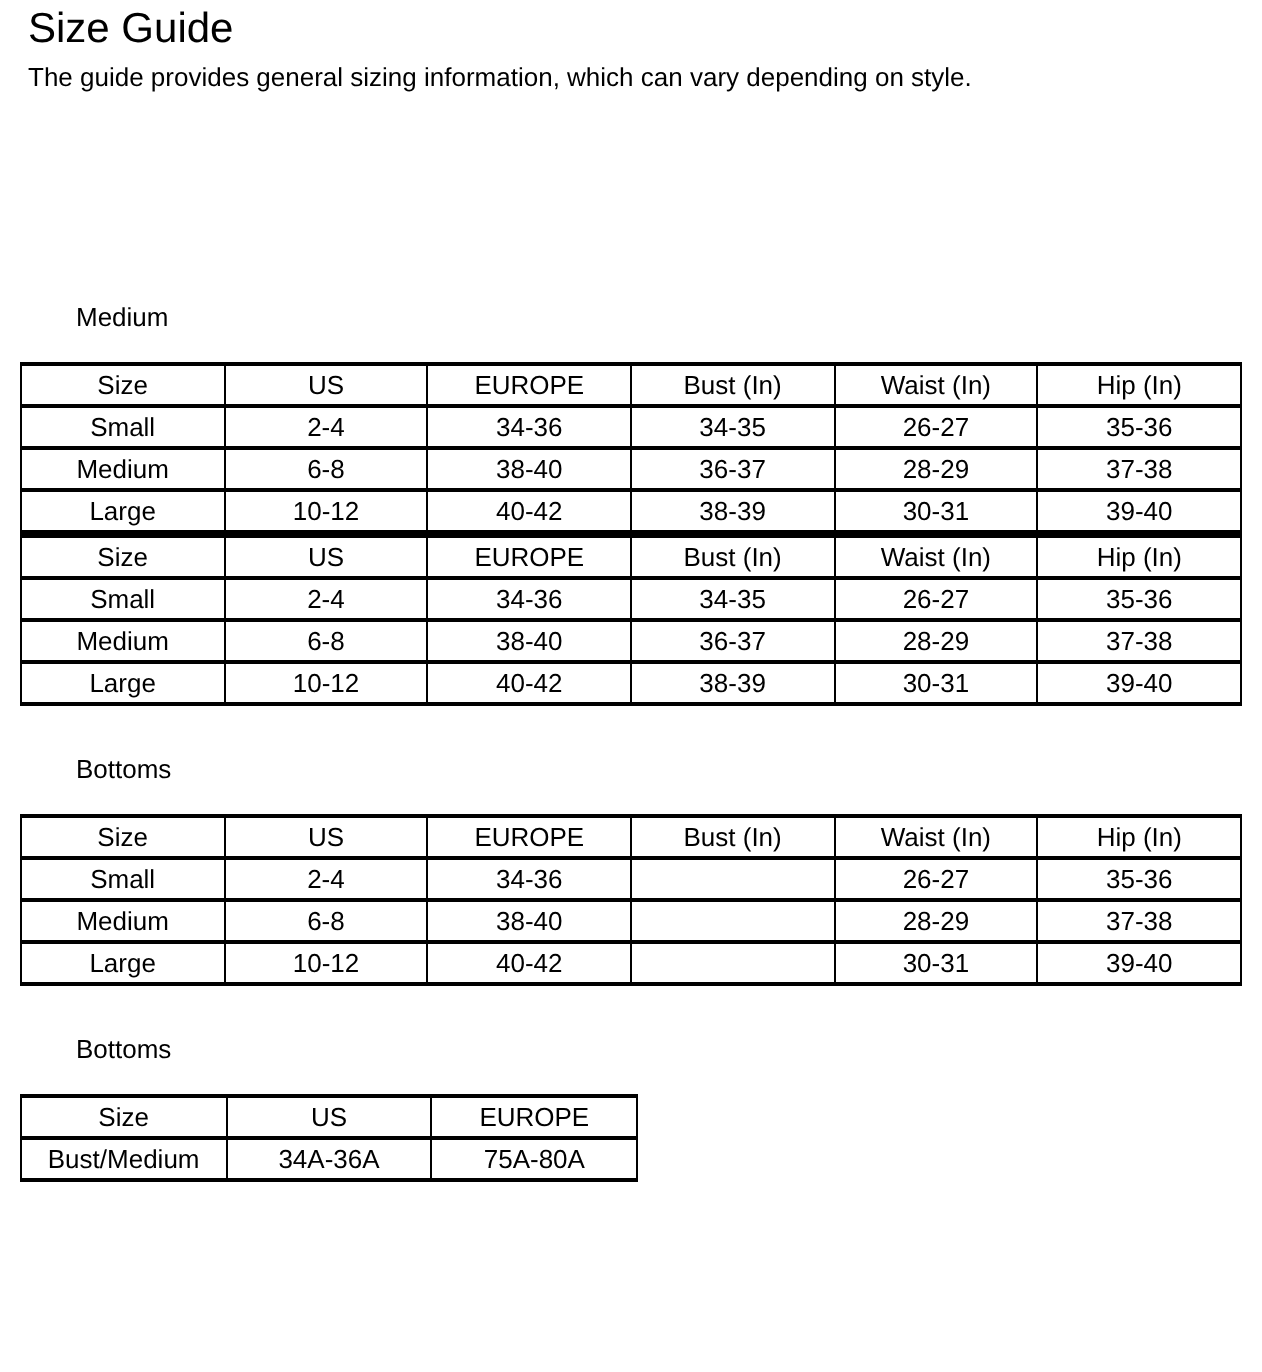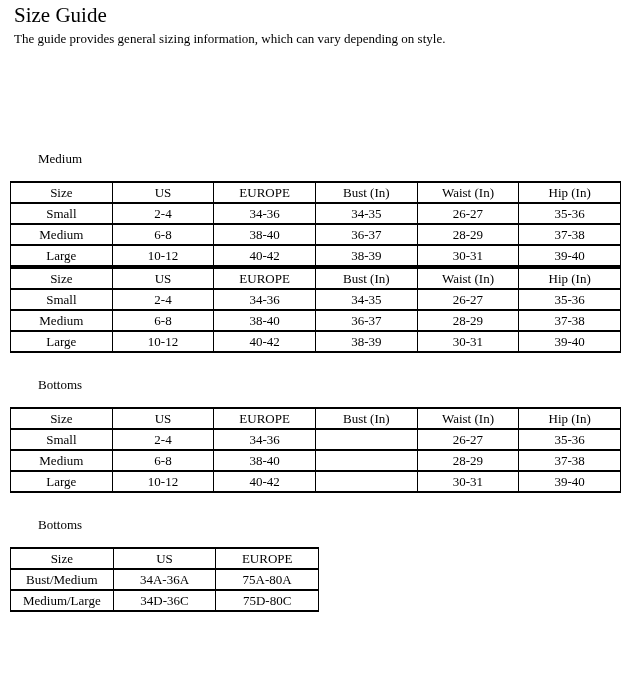--- a/index.html
+++ b/index.html
@@ -9,21 +9,20 @@
     color: #000000;
     font-family: "Liberation Sans", sans-serif;
   }
   .page {
     position: relative;
     width: 631px;
     height: 686px;
     overflow: hidden;
     box-sizing: border-box;
     padding-top: 3px;
-    font-family: Liberation Serif, serif;
   }
   .page-title {
     font-size: 21px;
     font-weight: 400;
     line-height: 24px;
     margin: 0 0 0 14px;
     padding: 0;
   }
   .page-subtitle {
     font-size: 13px;
@@ -201,22 +200,17 @@
               <th>US</th>
               <th>EUROPE</th>
             </tr>
           </thead>
           <tbody>
             <tr>
               <td>Bust/Medium</td>
               <td>34A-36A</td>
               <td>75A-80A</td>
             </tr>
-            <tr>
-              <td>Medium/Large</td>
-              <td>34D-36C</td>
-              <td>75D-80C</td>
-            </tr>
           </tbody>
         </table>
       </div>
     </div>
 </div>
 
 </body></html>

